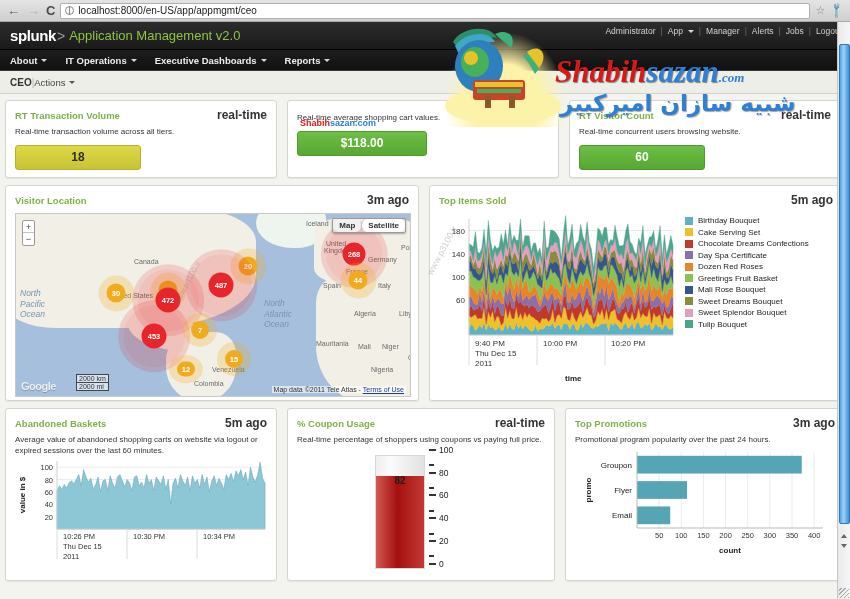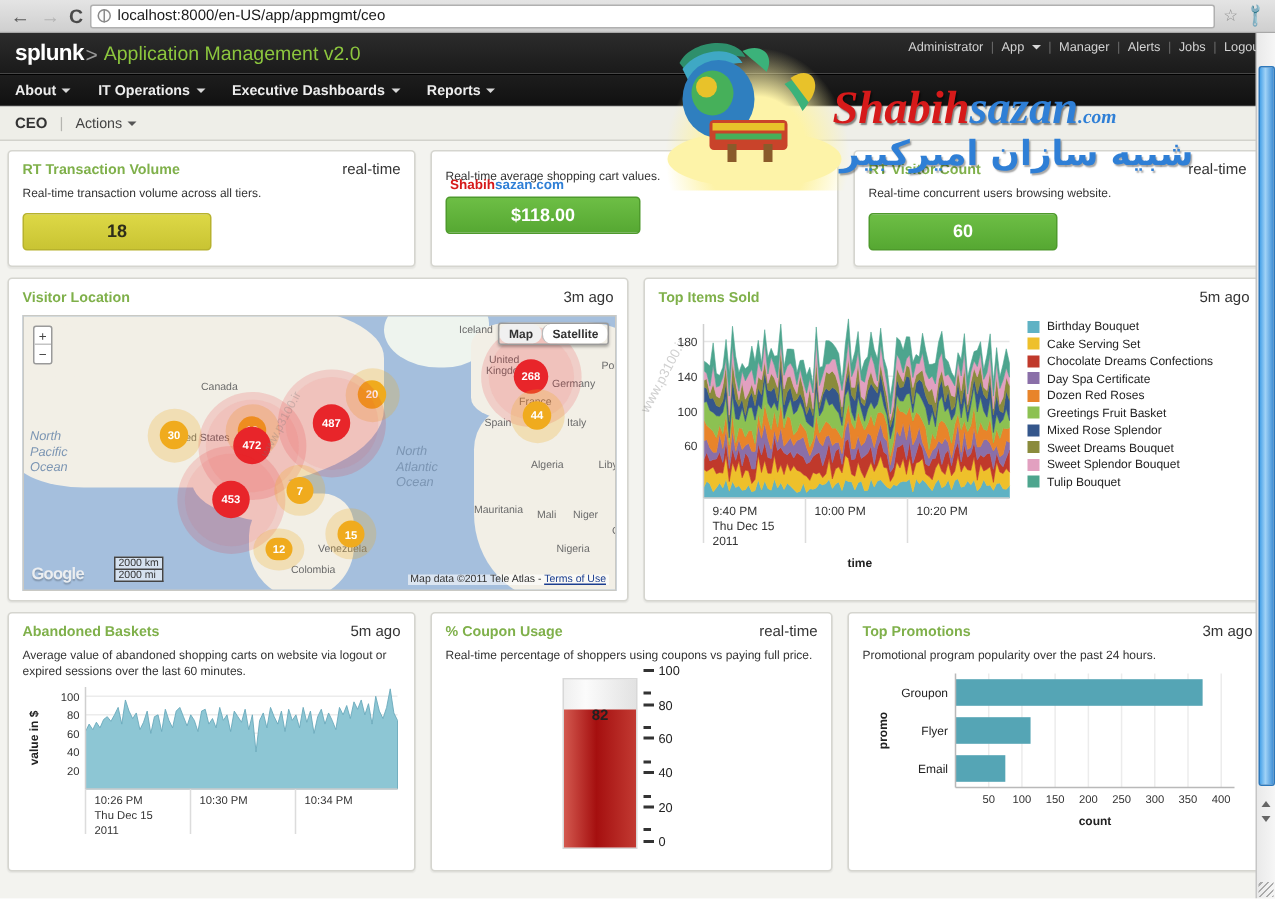--- a/index.html
+++ b/index.html
@@ -56,40 +56,40 @@
   .splunk-nav {
     height: 21px; background: linear-gradient(#1d1d1d, #111);
     display: flex; align-items: center; padding: 0 10px; gap: 18px;
     border-bottom: 1px solid #3a3a3a;
   }
   .nav-item { color: #ededed; font-size: 9.5px; font-weight: bold; display: flex; align-items: center; gap: 4px; }
   .caret { border-left: 3px solid transparent; border-right: 3px solid transparent; border-top: 3px solid #d8d8d8; display:inline-block; }
 
   .subnav {
     height: 23px; background: #eeeee8; border-bottom: 1px solid #d2d2cc;
-    display: flex; align-items: center; padding: 0 10px; gap: 8px;
+    display: flex; align-items: center; padding: 0 10px; 
   }
   .subnav .crumb { font-size: 10px; font-weight: bold; color: #333; }
   .subnav .divider { color: #b5b5b0; font-size: 10px; }
   .subnav .actions { font-size: 9.5px; color: #444; display: flex; align-items: center; gap: 4px; }
   .caret-dark { border-left: 3px solid transparent; border-right: 3px solid transparent; border-top: 3px solid #555; display:inline-block; }
 
   
   .dash { background: #f3f3ef; padding: 6px 5px; height: 505px; }
   .row { display: flex; gap: 10px; }
   .row.r1 { margin-bottom: 7px; }
   .row.r2 { margin-bottom: 7px; }
   .panel {
     background: #fff; border: 1px solid #d5d5cf; border-radius: 3px;
     box-shadow: 0 1px 1px rgba(0,0,0,.06);
     padding: 7px 9px 8px; position: relative;
   }
   .panel-head { display: flex; justify-content: space-between; align-items: baseline; }
   .panel-title { color: #7fb04a; font-size: 9.5px; font-weight: bold; }
-  .panel-stamp { color: #333; font-size: 10px; font-weight: normal; }
+  .panel-stamp { color: #333; font-size: 12px; font-weight: bold; }
   .panel-desc { font-size: 8px; color: #333; margin-top: 5px; line-height: 1.35; }
 
   
   .tile-panel { width: 272px; height: 78px; }
   .tile {
     margin-top: 7px; height: 25px; border-radius: 3px;
     display: flex; align-items: center; justify-content: center;
     font-size: 12px; font-weight: bold; width: 126px;
   }
   .tile.yellow { background: linear-gradient(#ddd846,#c9c433); color: #2e2e1a; border:1px solid #b7b22d; }
@@ -500,21 +500,21 @@
               <div class="legend-row">
                 <span class="swatch" style="background: rgb(232, 132, 42);"></span>
                 <span class="legend-label">Dozen Red Roses</span>
               </div>
               <div class="legend-row">
                 <span class="swatch" style="background: rgb(140, 193, 82);"></span>
                 <span class="legend-label">Greetings Fruit Basket</span>
               </div>
               <div class="legend-row">
                 <span class="swatch" style="background: rgb(52, 86, 139);"></span>
-                <span class="legend-label">Mixed Rose Splendor</span>
+                <span class="legend-label">Mali Rose Bouquet</span>
               </div>
               <div class="legend-row">
                 <span class="swatch" style="background: rgb(138, 139, 60);"></span>
                 <span class="legend-label">Sweet Dreams Bouquet</span>
               </div>
               <div class="legend-row">
                 <span class="swatch" style="background: rgb(226, 160, 192);"></span>
                 <span class="legend-label">Sweet Splendor Bouquet</span>
               </div>
               <div class="legend-row">

